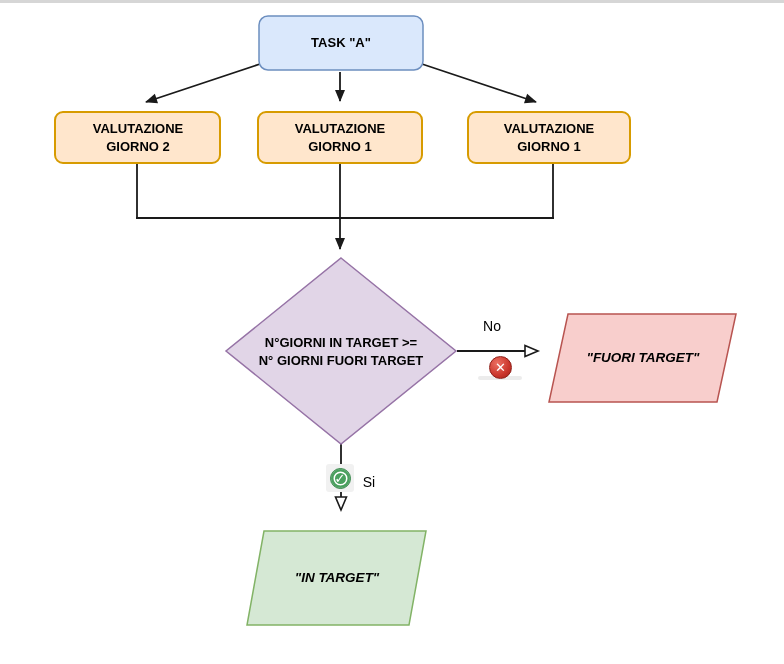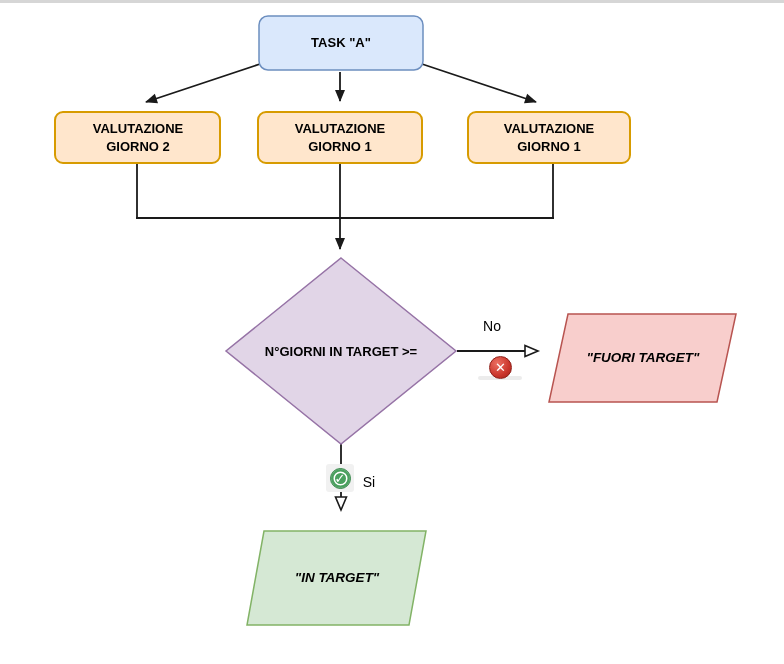--- a/index.html
+++ b/index.html
@@ -92,20 +92,21 @@
     <div>VALUTAZIONE</div>
     <div>GIORNO 1</div>
   </div>
   <div class="lbl" style="left:549px;top:138px;">
     <div>VALUTAZIONE</div>
     <div>GIORNO 1</div>
   </div>
 
   <div class="lbl" style="left:341px;top:352px;text-align:center;">
     <div>N°GIORNI IN TARGET &gt;=</div>
+    <div>N° GIORNI FUORI TARGET</div>
   </div>
 
   <div class="lbl lbl-branch" style="left:492px;top:327px;">No</div>
   <div class="lbl lbl-branch" style="left:369px;top:483px;">Si</div>
 
   <div class="lbl lbl-io" style="left:643px;top:358px;">"FUORI TARGET"</div>
   <div class="lbl lbl-io" style="left:337px;top:578px;">"IN TARGET"</div>
 
   <div class="icon-shadow" style="left:478px;top:376px;width:44px;height:4px;"></div>
   <div class="cross-icon" style="left:489px;top:356px;">

